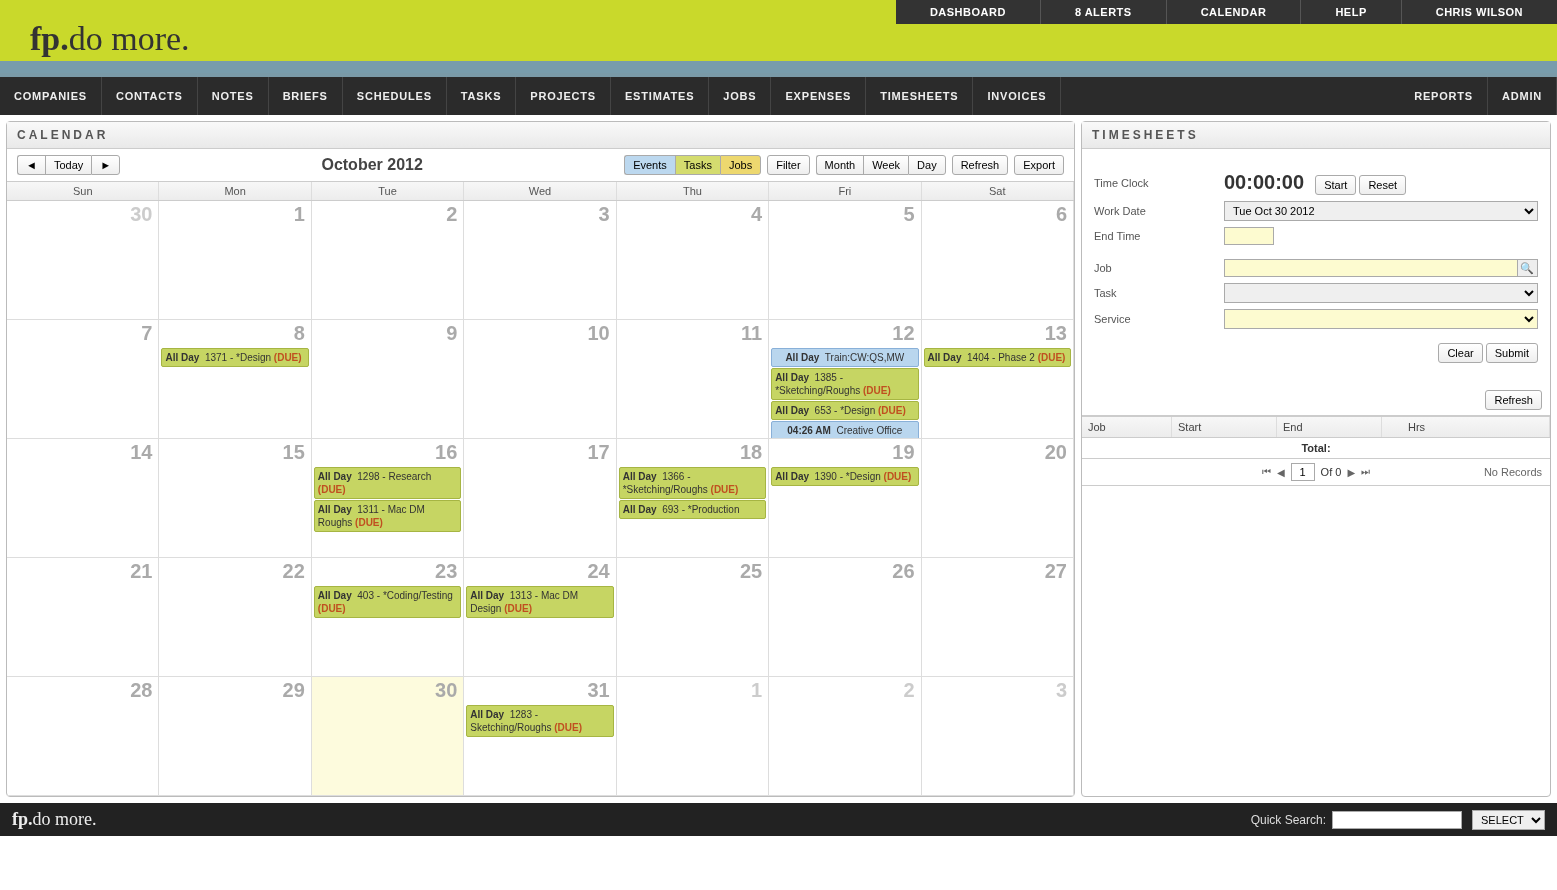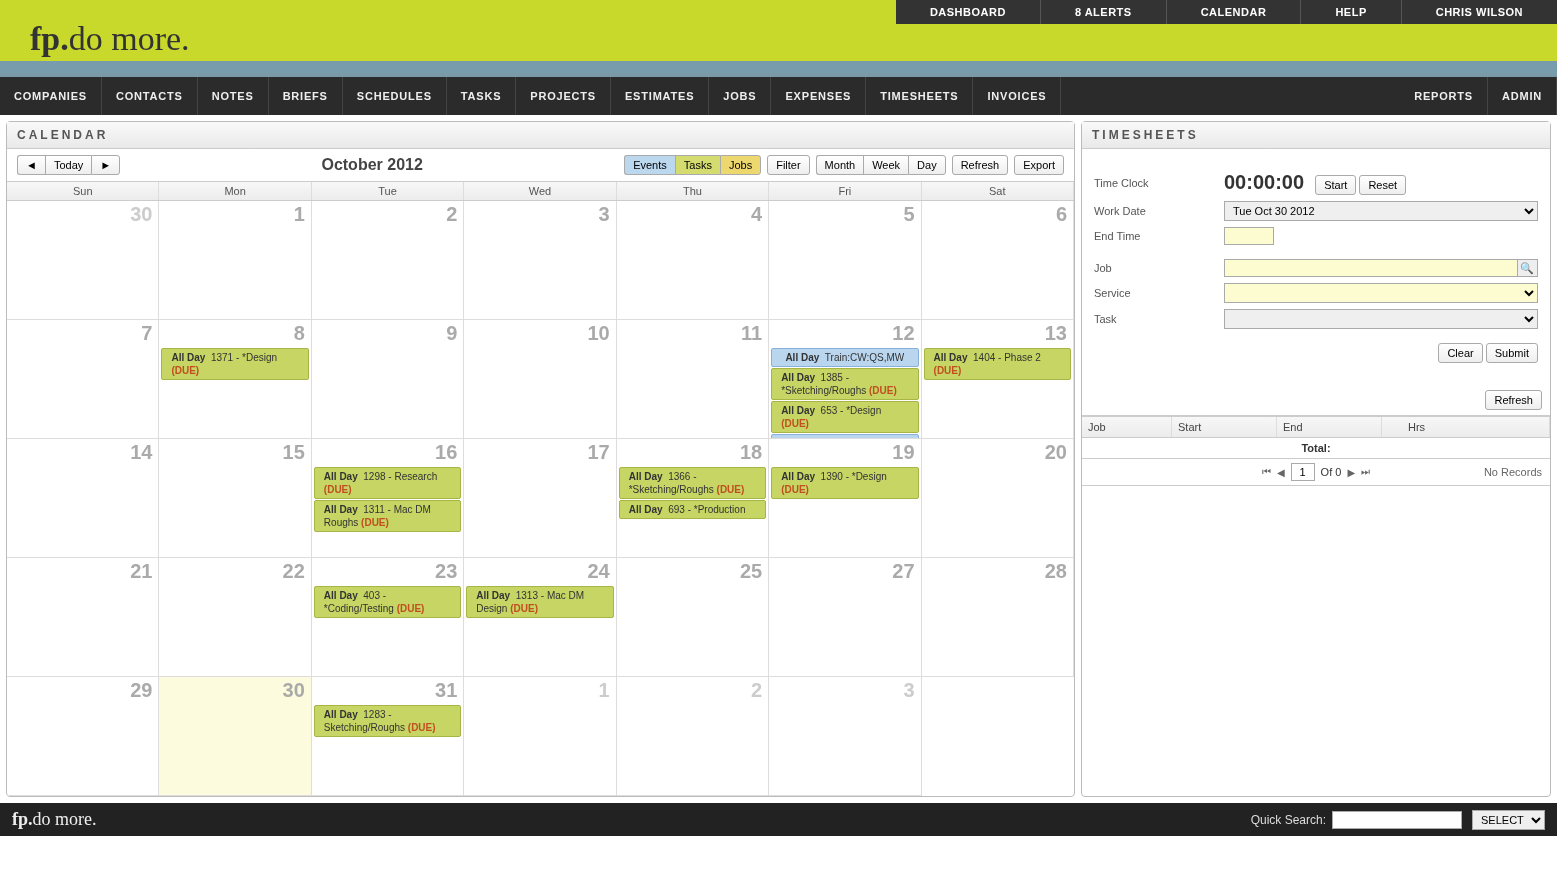--- a/index.html
+++ b/index.html
@@ -43,21 +43,21 @@
   
   .cal-head { display: grid; grid-template-columns: repeat(7,1fr); background: linear-gradient(#f7f7f7,#ececec); border-top:1px solid #ccc; border-bottom:1px solid #ccc; }
   .cal-head div { text-align: center; padding: 3px 0; font-size: 11px; color: #555; border-right:1px solid #ddd; }
   .cal-grid { display: grid; grid-template-columns: repeat(7,1fr); grid-auto-rows: 119px; }
   .cal-cell { border-right: 1px solid #ddd; border-bottom: 1px solid #ddd; position: relative; padding: 2px; overflow: hidden; }
   .cal-cell.today { background: #fdfbdd; }
   .cal-cell.other { color: #bbb; }
   .cal-daynum { position: absolute; top: 2px; right: 6px; font-size: 20px; font-weight: bold; color: #aaa; }
   .cal-cell.other .cal-daynum { color: #ccc; }
   .cal-cell .events { margin-top: 26px; }
-  .evt { font-size: 10px; padding: 2px 9px; margin-bottom: 1px; border: 1px solid #999; border-radius: 2px; line-height: 1.3; cursor: pointer; }
+  .evt { font-size: 10px; padding: 2px 3px; margin-bottom: 1px; border: 1px solid #999; border-radius: 2px; line-height: 1.3; cursor: pointer; }
   .evt.task { background: #c6d563; border-color:#a6b543; }
   .evt.event { background: #b9d6ee; border-color:#89b0d8;text-align:center; }
   .evt .due { color: #c05020; font-weight: bold; }
   .evt b { font-weight: bold; }
   
   
   .ts-body { padding: 22px 12px; }
   .ts-row { display: flex; align-items: center; margin-bottom: 6px; }
   .ts-label { width: 130px; color: #555; font-size: 11px; }
   .ts-field { flex: 1; }
@@ -264,20 +264,23 @@
         <div class="cal-cell">
           <div class="cal-daynum">24</div>
           <div class="events">
             <div class="evt task"><b>All Day</b>&nbsp;&nbsp;1313 - Mac DM Design <span class="due">(DUE)</span></div>
           </div>
         </div>
         <div class="cal-cell">
           <div class="cal-daynum">25</div>
         </div>
         <div class="cal-cell">
+          <div class="cal-daynum">26</div>
+        </div>
+        <div class="cal-cell">
           <div class="cal-daynum">27</div>
         </div>
         <div class="cal-cell">
           <div class="cal-daynum">28</div>
         </div>
         <div class="cal-cell">
           <div class="cal-daynum">29</div>
         </div>
         <div class="cal-cell today">
           <div class="cal-daynum">30</div>
@@ -327,26 +330,26 @@
       <div class="ts-row">
         <div class="ts-label">Job</div>
         <div class="ts-field search-wrap">
           <input type="text" class="input-yel" style="">
           <div class="sbtn">
               <span>🔍</span>
             </div>
         </div>
       </div>
       <div class="ts-row">
+        <div class="ts-label">Task</div>
+        <div class="ts-field"><select class="wide"><option></option></select></div>
+      </div>
+      <div class="ts-row">
         <div class="ts-label">Service</div>
         <div class="ts-field"><select class="input-yel wide"><option></option></select></div>
-      </div>
-      <div class="ts-row">
-        <div class="ts-label">Task</div>
-        <div class="ts-field"><select class="wide"><option></option></select></div>
       </div>
       <div style="height:8px"></div>
       <div class="ts-actions">
         <button class="btn">Clear</button>
         <button class="btn">Submit</button>
       </div>
     </div>
     <div class="refresh-row">
       <button class="btn">Refresh</button>
     </div>

